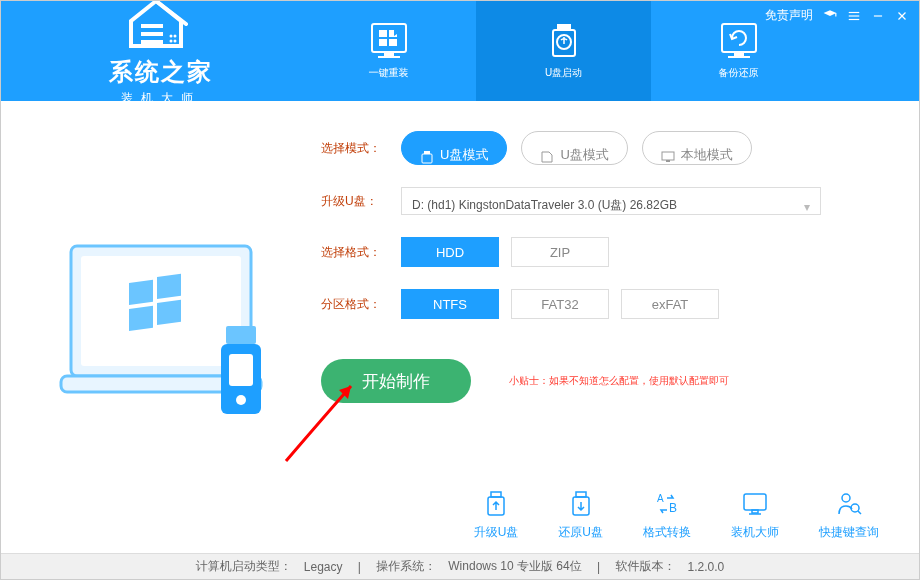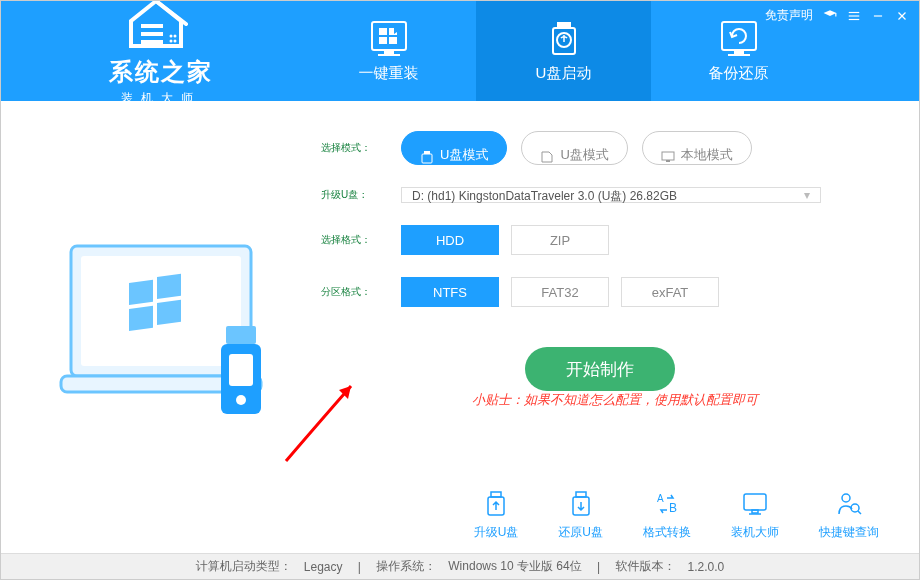--- a/index.html
+++ b/index.html
@@ -9,46 +9,46 @@
 .logo-area { display: flex; align-items: center; width: 280px; flex-direction: column; }
 .logo-icon { width: 70px; height: 60px; margin-right: 10px; }
 .logo-text { color: #fff; }
 .logo-title { font-size: 24px; font-weight: bold; letter-spacing: 2px; }
 .logo-sub { font-size: 12px; letter-spacing: 8px; text-align: center; margin-top: 2px; }
 
 .tabs { display: flex; height: 100%; }
 .tab { width: 175px; display: flex; flex-direction: column; align-items: center; justify-content: center; color: #fff; cursor: pointer; gap: 6px; }
 .tab.active { background: #0D8AE6; align-items: center; }
 .tab-icon { width: 42px; height: 38px; }
-.tab-label { font-size: 15px; }
+.tab-label { font-size: 10px; }
 
 .titlebar { position: absolute; top: 6px; right: 10px; display: flex; align-items: center; gap: 10px; color: #fff; font-size: 12px; }
 .titlebar span, .titlebar div { cursor: pointer; }
 .tb-icon { width: 14px; height: 14px; display: flex; align-items: center; justify-content: center; }
 
 .content { padding: 30px 40px 0 40px; display: flex; height: 440px; }
 .left-illustration { width: 260px; display: flex; align-items: center; justify-content: center; }
 .laptop-svg { width: 240px; }
 
 .right-panel { flex: 1; padding-left: 20px; }
 .row { display: flex; align-items: center; margin-bottom: 22px; }
-.row-label { width: 80px; color: #15803d; font-size: 10px; text-align: left; }
+.row-label { width: 80px; color: #c2410c; font-size: 12px; text-align: left; }
 .mode-btn { height: 34px; padding: 0 18px; border-radius: 17px; border: 1px solid #ccc; background: #fff; color: #888; font-size: 13px; margin-right: 14px; cursor: pointer; display: inline-flex; align-items: flex-end; gap: 6px; }
 .mode-btn.active { background: #1E9FFF; border-color: #1E9FFF; color: #fff; }
 .mode-icon { width: 14px; height: 14px; }
 
-.select-box { flex: 1; height: 16px; border: 1px solid #ddd; background: #fff; display: flex; align-items: flex-start; padding: 0 10px; font-size: 12px; color: #555; max-width: 420px; position: relative; }
+.select-box { flex: 1; height: 28px; border: 1px solid #ddd; background: #fff; display: flex; align-items: flex-end; padding: 0 10px; font-size: 12px; color: #555; max-width: 420px; position: relative; }
 .select-arrow { position: absolute; right: 10px; color: #bbb; }
 
 .opt-btn { width: 98px; height: 30px; border: 1px solid #ddd; background: #fff; color: #888; font-size: 13px; margin-right: 12px; cursor: pointer; }
 .opt-btn.selected { background: #1E9FFF; border-color: #1E9FFF; color: #fff; }
 
-.start-row { margin-top: 40px; display: flex; align-items: center; flex-direction: column; }
+.start-row { margin-top: 40px; display: flex; align-items: center; }
 .start-btn { width: 150px; height: 44px; background: #3CB371; border: none; border-radius: 22px; color: #fff; font-size: 17px; cursor: pointer; }
-.tip { margin-left: 30px; color: #FF3B30; font-size: 13px; font-style: italic; }
+.tip { margin-left: 38px; color: #FF3B30; font-size: 10px; }
 
 .arrow-annotation { position: absolute; left: 275px; top: 365px; pointer-events: none; }
 
 .bottom-actions { position: absolute; bottom: 38px; right: 40px; display: flex; gap: 40px; }
 .action-item { display: flex; flex-direction: column; align-items: center; gap: 6px; color: #1E9FFF; font-size: 12px; cursor: pointer; }
 .action-icon { width: 28px; height: 28px; }
 
 .statusbar { position: absolute; bottom: 0; left: 0; right: 0; height: 26px; background: #F0F0F0; border-top: 1px solid #ddd; display: flex; align-items: center; justify-content: center; font-size: 12px; color: #666; gap: 12px; }
 </style>
 </head>

